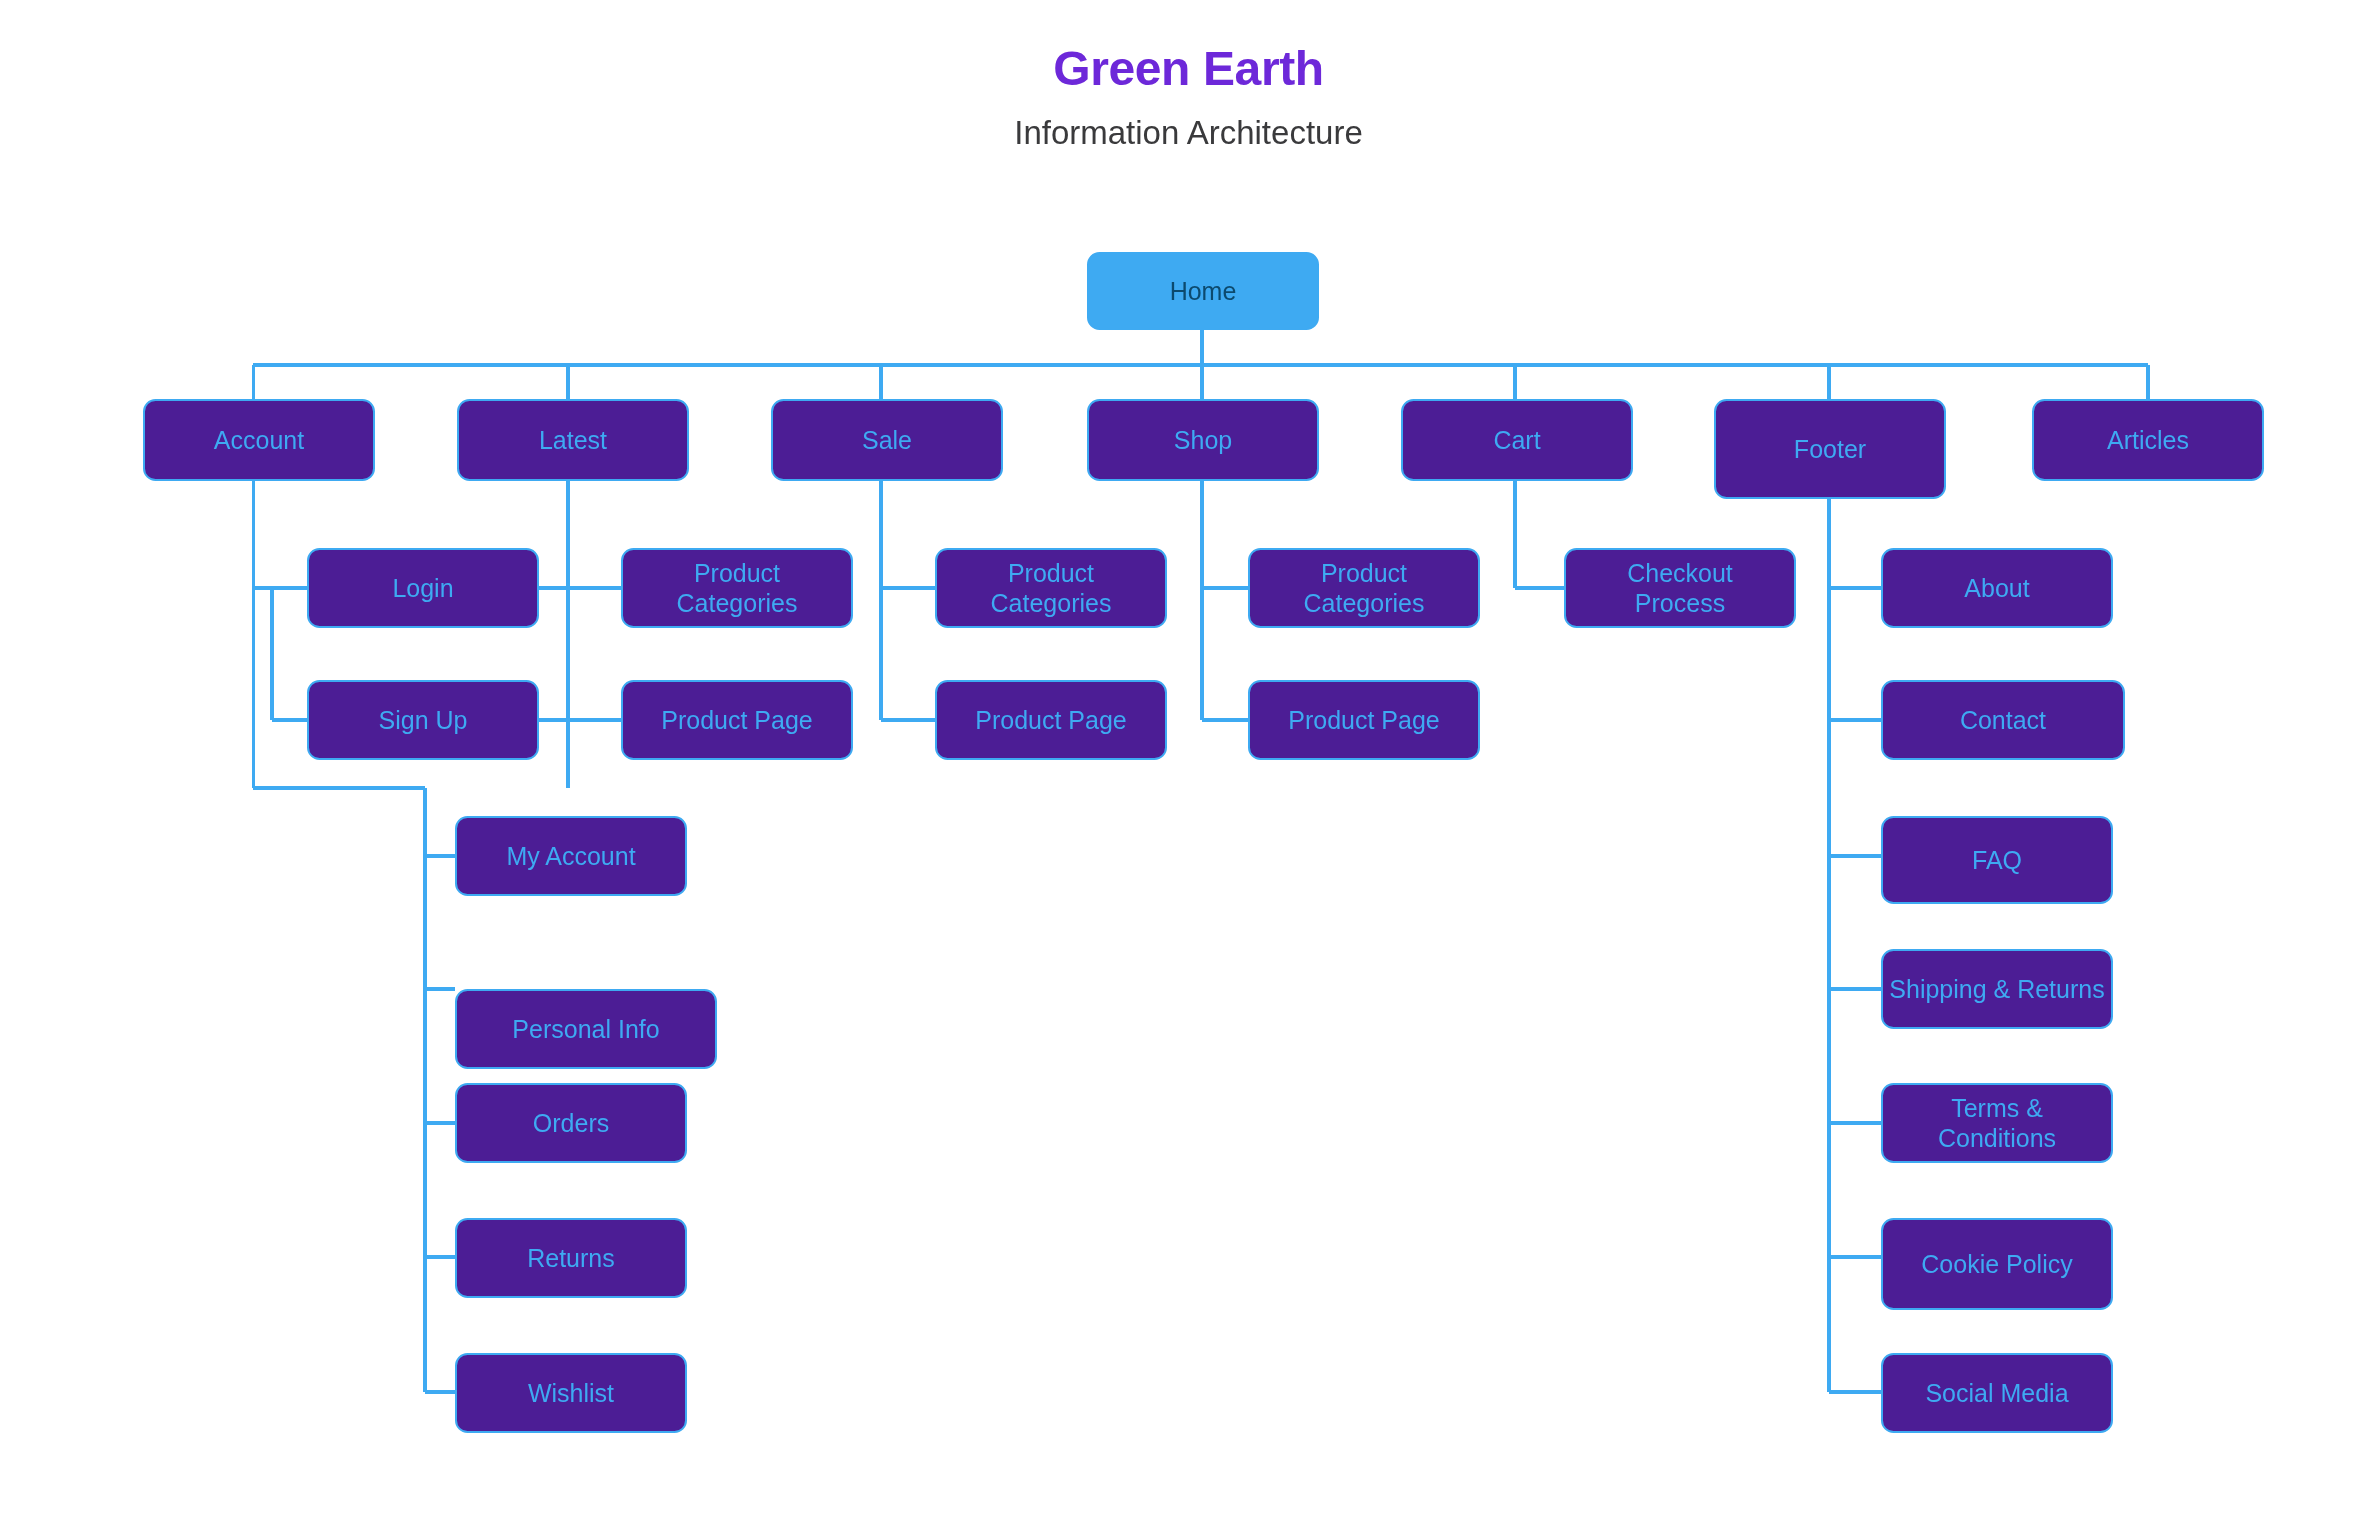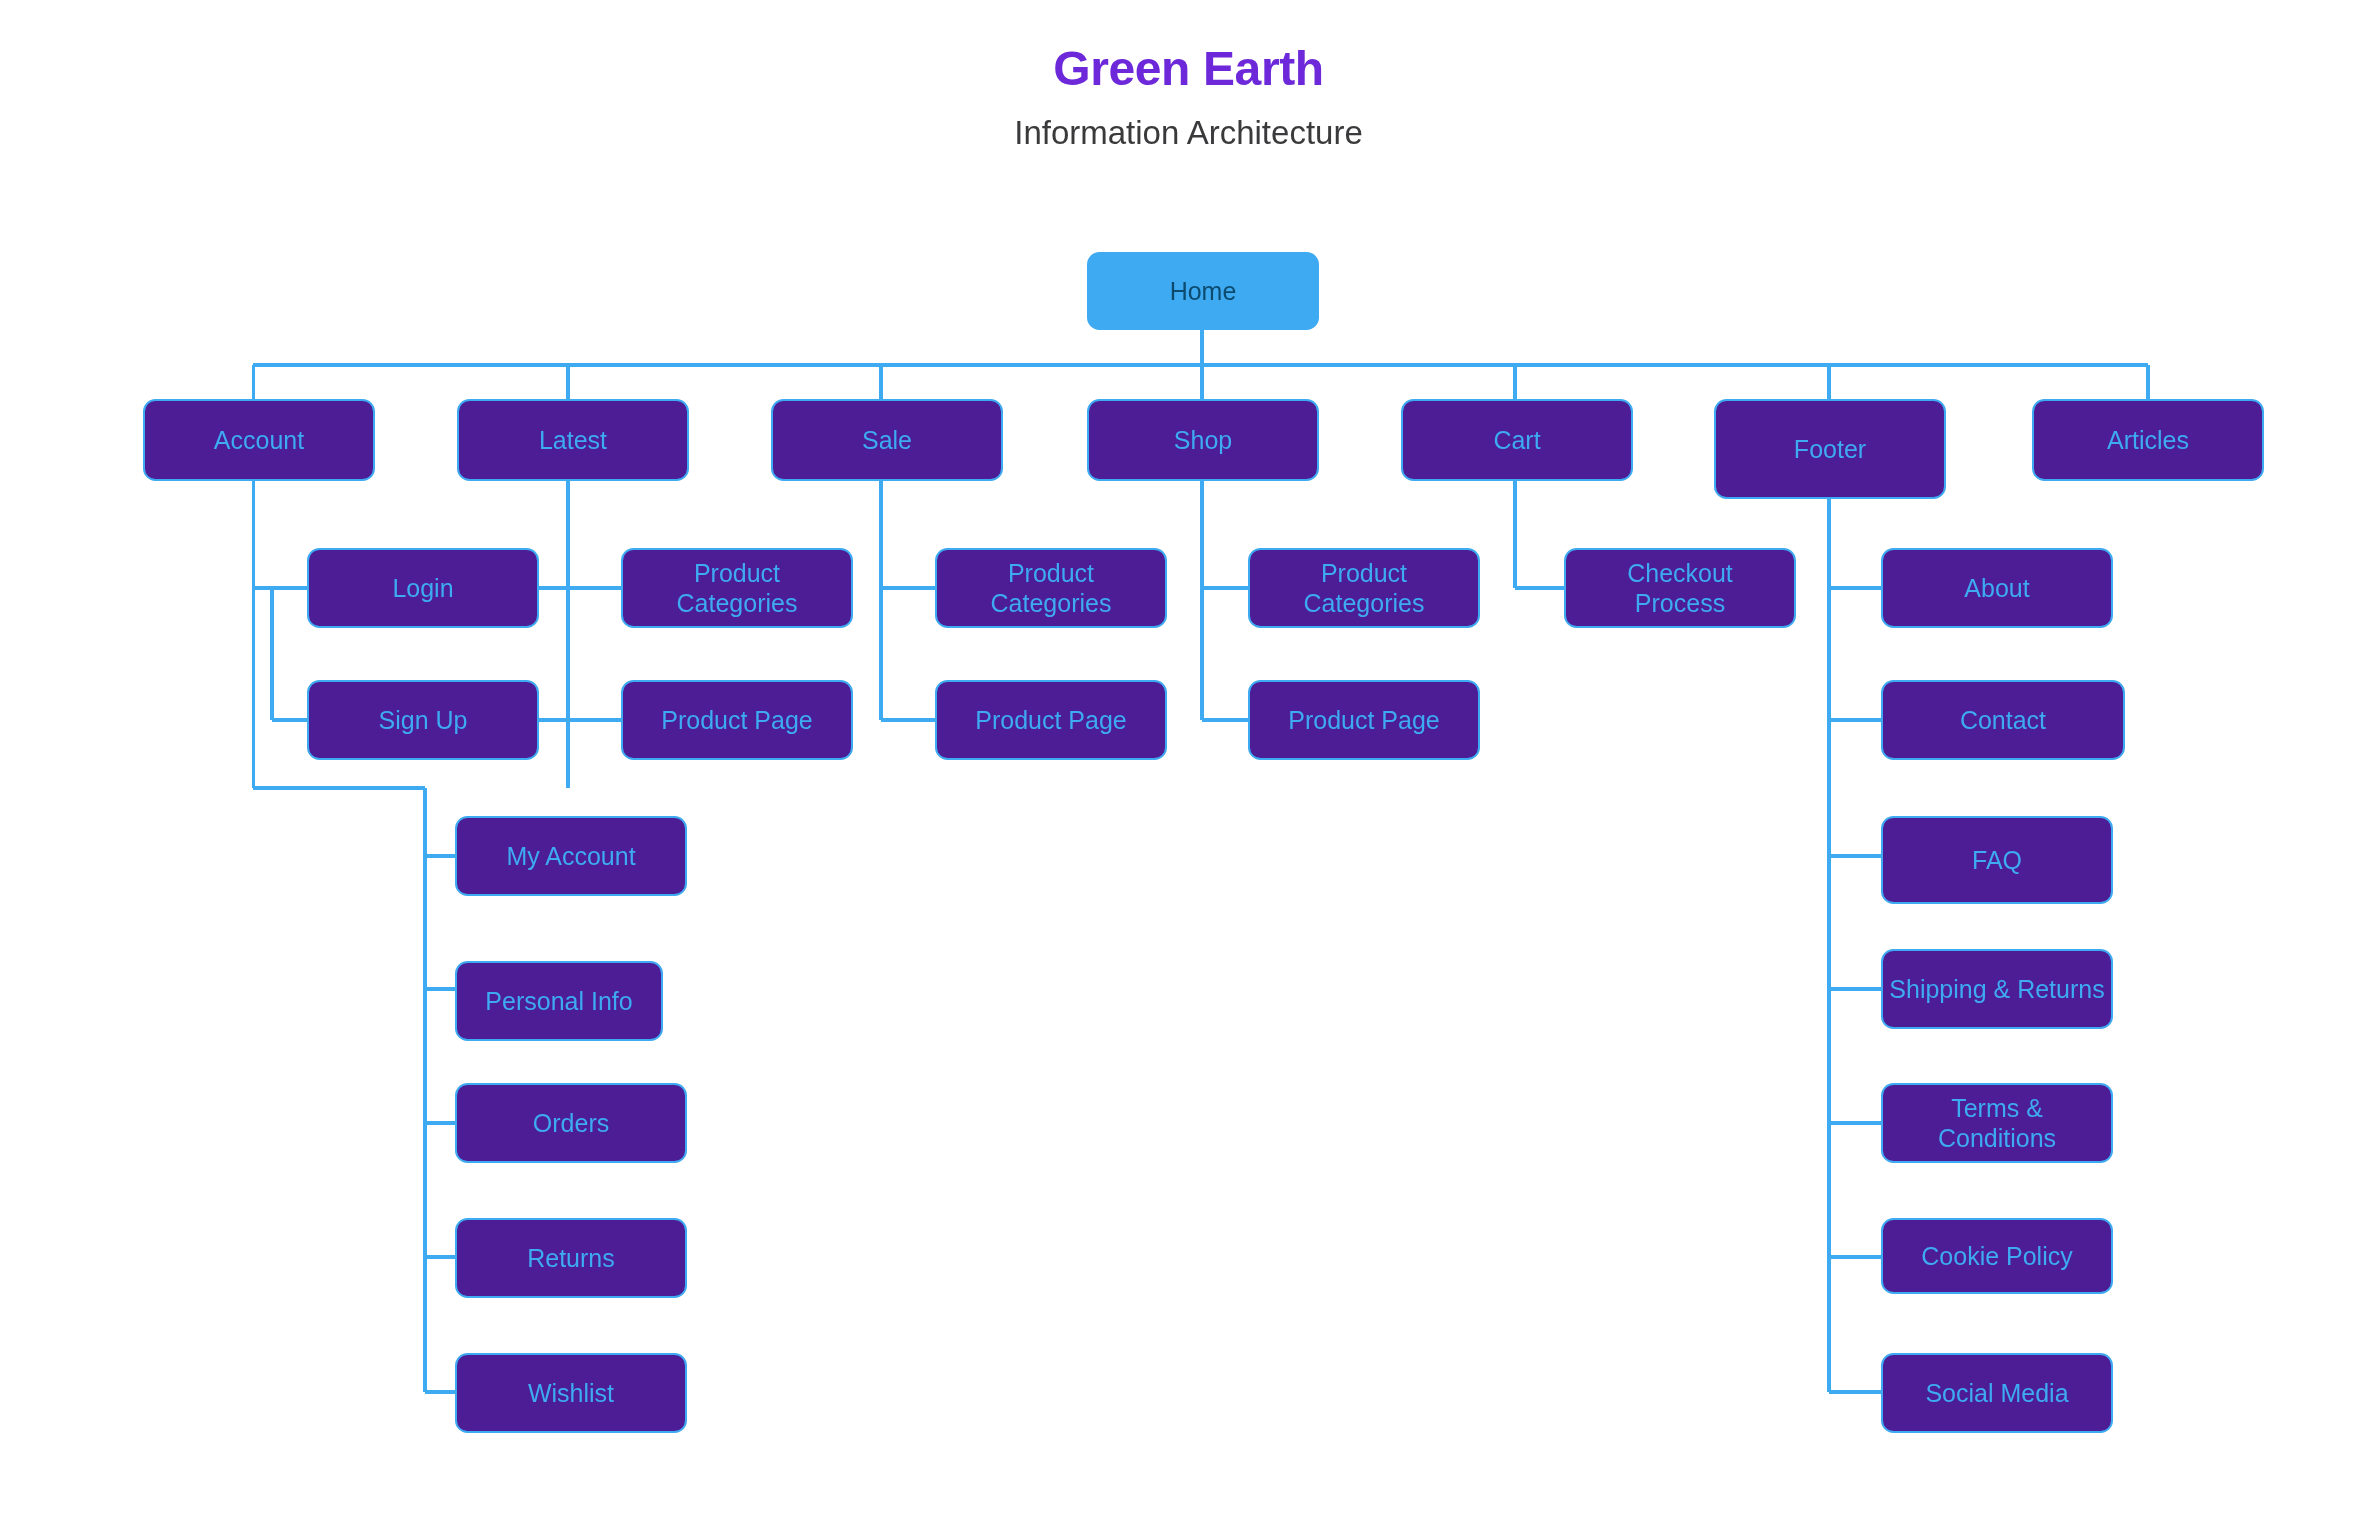--- a/index.html
+++ b/index.html
@@ -175,21 +175,21 @@
   <div class="node" style="left:307px; top:548px; width:232px; height:80px;">
     <span class="label">Login</span>
   </div>
   <div class="node" style="left:455px; top:816px; width:232px; height:80px;">
     <span class="label">My Account</span>
   </div>
 
   <div class="node" style="left:307px; top:680px; width:232px; height:80px;">
     <span class="label">Sign Up</span>
   </div>
-  <div class="node" style="left:455px; top:961px; width:208px; height:80px;text-align:center;">
+  <div class="node" style="left:455px; top:989px; width:262px; height:80px;text-align:center;">
     <span class="label">Personal Info</span>
   </div>
   <div class="node" style="left:455px; top:1083px; width:232px; height:80px;">
     <span class="label">Orders</span>
   </div>
   <div class="node" style="left:455px; top:1218px; width:232px; height:80px;">
     <span class="label">Returns</span>
   </div>
   <div class="node" style="left:455px; top:1353px; width:232px; height:80px;">
     <span class="label">Wishlist</span>
@@ -232,21 +232,21 @@
   </div>
   <div class="node" style="left:1881px; top:816px; width:232px; height:88px;">
     <span class="label">FAQ</span>
   </div>
   <div class="node" style="left:1881px; top:949px; width:232px; height:80px;">
     <span class="label">Shipping &amp; Returns</span>
   </div>
   <div class="node" style="left:1881px; top:1083px; width:232px; height:80px;">
     <span class="label">Terms &amp; Conditions</span>
   </div>
-  <div class="node" style="left:1881px; top:1218px; width:232px; height:76px;">
+  <div class="node" style="left:1881px; top:1218px; width:232px; height:92px;">
     <span class="label">Cookie Policy</span>
   </div>
   <div class="node" style="left:1881px; top:1353px; width:232px; height:80px;">
     <span class="label">Social Media</span>
   </div>
 
 </div>
 
 
 </body></html>

